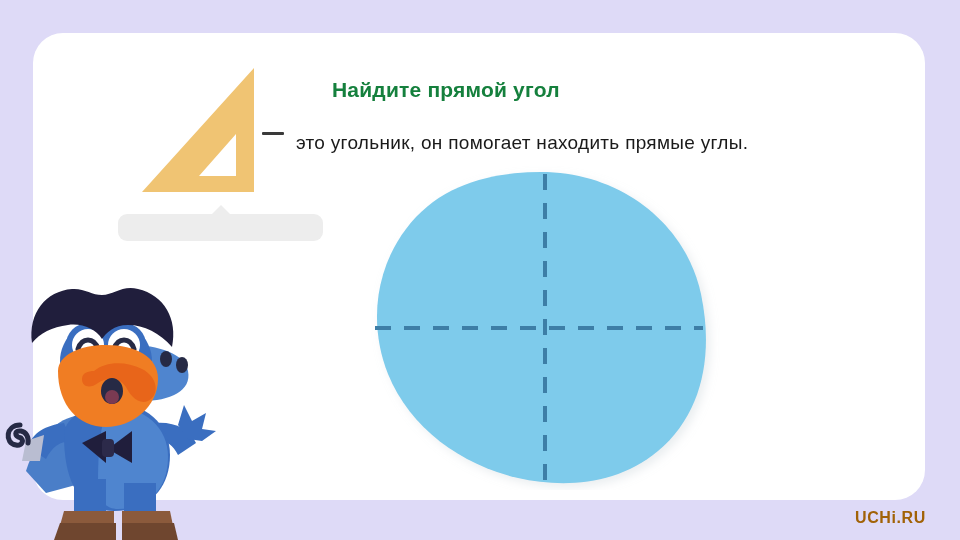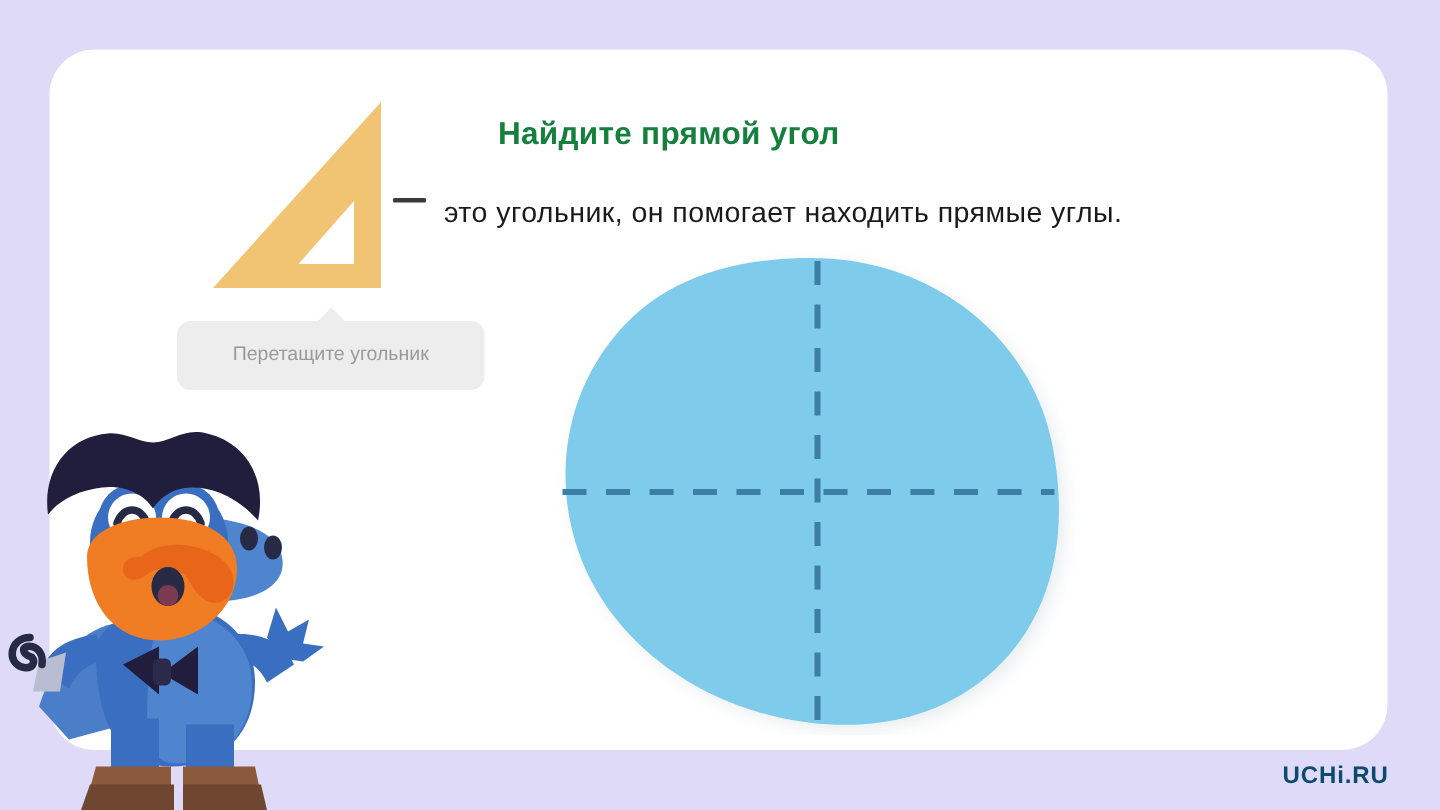--- a/index.html
+++ b/index.html
@@ -72,21 +72,21 @@
   
   #character {
     position:absolute; left:2px; top:283px;
     width:215px; height:257px;
   }
   #character svg { display:block; width:215px; height:257px; }
 
   
   #logo {
     position:absolute; left:855px; top:509px;
-    font-size:16px; font-weight:bold; color:#0c4a6e;
+    font-size:16px; font-weight:bold; color:#a16207;
     letter-spacing:.6px;
   }
 </style>
 </head>
 <body>
 
 <div id="card"></div>
 
 <div id="ruler">
   <svg viewBox="0 0 130 138" xmlns="http://www.w3.org/2000/svg">
@@ -117,21 +117,20 @@
              C 83 16 130 6 175 6 Z" fill="#7ecbeb"></path>
 
     <line x1="179" y1="8" x2="179" y2="316" stroke="#3d7ea6" stroke-width="4" stroke-dasharray="16 13" stroke-linecap="butt"></line>
 
     <line x1="9" y1="162" x2="337" y2="162" stroke="#3d7ea6" stroke-width="4" stroke-dasharray="16 13" stroke-linecap="butt"></line>
   </svg>
 </div>
 
 <div id="tooltip">
   <span class="tip-arrow"></span>
-  <span class="tip-line">Перетащите угольник</span>
 </div>
 
 <div id="character">
   <svg viewBox="0 0 215 257" xmlns="http://www.w3.org/2000/svg">
 
     <path d="M24 188 C 36 150 60 132 82 132 L 96 196 L 44 210 Z" fill="#4a7ec8"></path>
 
     <path d="M62 140 C 44 142 30 150 26 164 L 44 176 C 50 164 58 158 70 158 Z" fill="#3a6ec0"></path>
     <path d="M24 158 L 42 152 L 38 178 L 20 178 Z" fill="#b9bdd1"></path>
     <path d="M18 142 C 4 142 2 160 14 162 C 20 163 22 158 19 155 C 12 153 12 147 19 148 C 24 149 27 154 26 160" fill="none" stroke="#262a45" stroke-width="5" stroke-linecap="round"></path>

